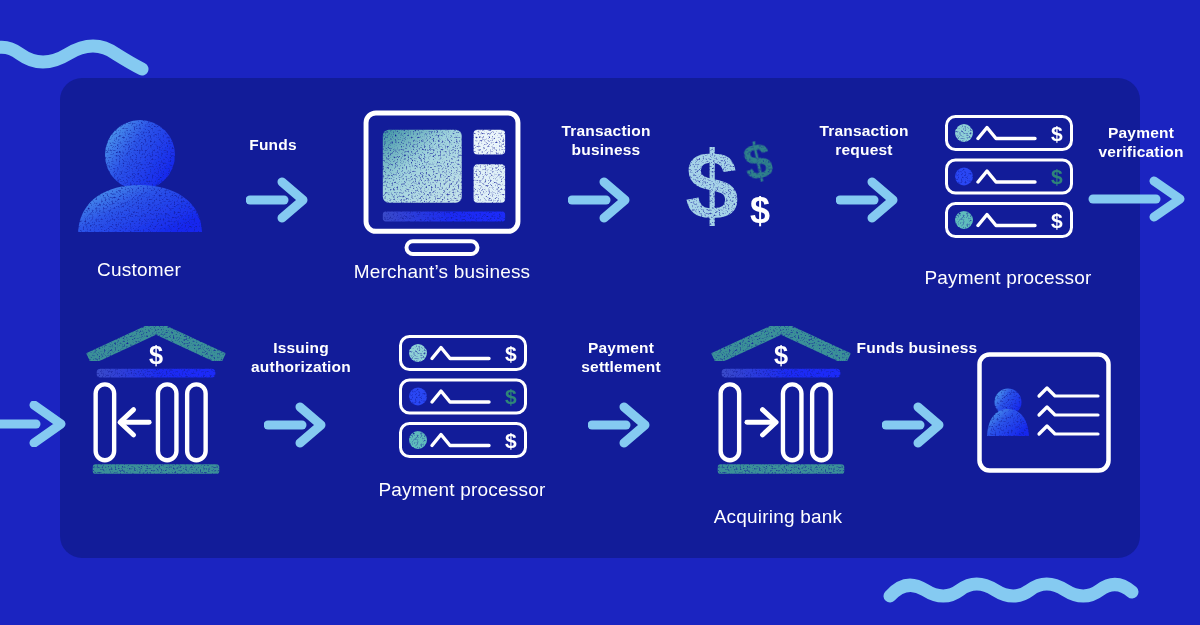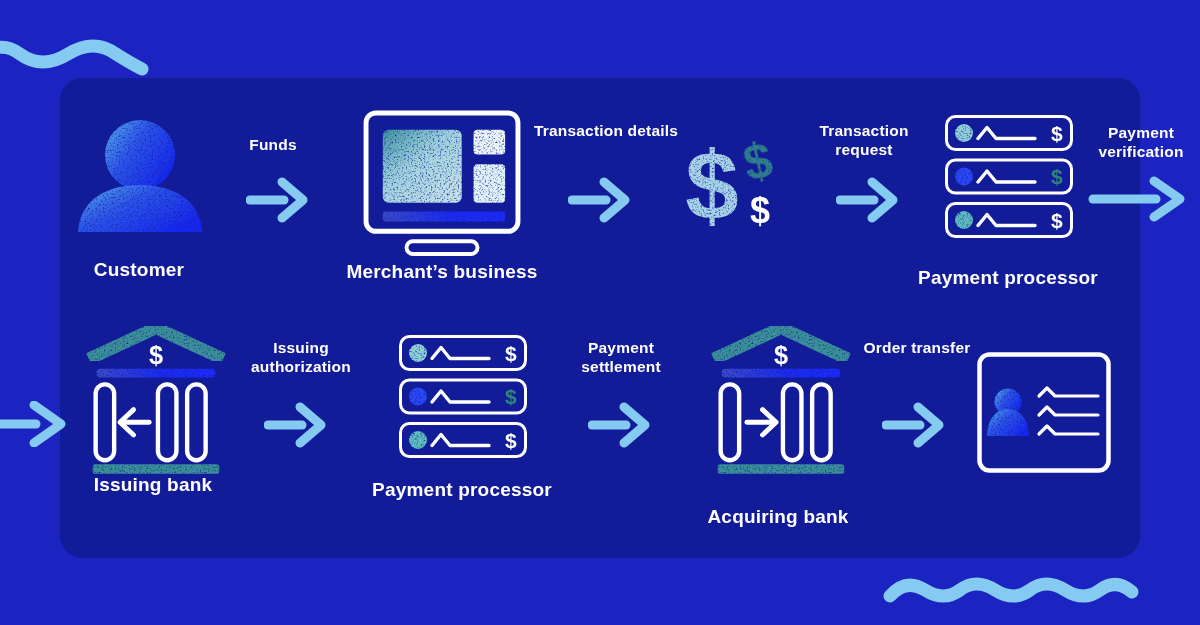--- a/index.html
+++ b/index.html
@@ -10,21 +10,21 @@
     position:relative;
   }
   .canvas{position:absolute;left:0;top:0;width:1200px;height:625px;}
   .panel{
     position:absolute;left:60px;top:78px;width:1080px;height:480px;
     background:#121C99;border-radius:22px;
   }
   .abs{position:absolute;}
   .node-label{
     position:absolute;width:220px;text-align:center;
-    color:#FFFFFF;font-size:19px;font-weight:700;letter-spacing:.2px;
+    color:#FFFFFF;font-size:19px;font-weight:400;letter-spacing:.2px;
     line-height:1.15;
   }
   .conn-label{
     position:absolute;width:150px;text-align:center;
     color:#FFFFFF;font-size:15.5px;font-weight:800;letter-spacing:.2px;
     line-height:1.22;
   }
   svg{display:block;}
 </style>
 </head>
@@ -81,21 +81,21 @@
   <svg class="abs" style="left:363px;top:110px" width="158" height="146" viewBox="0 0 160 148">
     <rect x="3" y="3" width="154" height="120" rx="10" fill="none" stroke="#FFFFFF" stroke-width="5"></rect>
     <rect x="20" y="20" width="80" height="74" rx="6" fill="url(#gScreen)" filter="url(#speckle)"></rect>
     <rect x="112" y="20" width="32" height="25" rx="4" fill="#EAF5FA" filter="url(#speckle)"></rect>
     <rect x="112" y="55" width="32" height="39" rx="4" fill="#DFF0F7" filter="url(#speckle)"></rect>
     <rect x="20" y="103" width="124" height="10" rx="3" fill="url(#gBar)" filter="url(#speckle)"></rect>
     <rect x="44" y="133" width="72" height="13" rx="6.5" fill="none" stroke="#FFFFFF" stroke-width="4"></rect>
   </svg>
   <div class="node-label" style="left:332px;top:261px">Merchant’s business</div>
 
-  <div class="conn-label" style="left:531px;top:122px">Transaction details</div>
+  <div class="conn-label" style="left:531px;top:122px">Transaction business</div>
   <svg class="abs" style="left:568px;top:177px" width="64" height="46" viewBox="0 0 64 46">
     <line x1="4" y1="23" x2="38" y2="23" stroke="#85CAF1" stroke-width="9" stroke-linecap="round"></line>
     <polyline points="36,5 57,23 36,41" fill="none" stroke="#85CAF1" stroke-width="9" stroke-linecap="round" stroke-linejoin="round"></polyline>
   </svg>
 
   <svg class="abs" style="left:670px;top:126px" width="112" height="110" viewBox="0 0 112 110">
     <text x="42" y="93" font-size="96" font-weight="700" text-anchor="middle" font-family="Liberation Sans, sans-serif" fill="#A6D3E8" filter="url(#speckle)">$</text>
     <text x="88" y="52" font-size="50" font-weight="700" text-anchor="middle" font-family="Liberation Sans, sans-serif" fill="#2F828A" filter="url(#speckle)" transform="rotate(-12 88 36)">$</text>
     <text x="90" y="97" font-size="36" font-weight="700" text-anchor="middle" font-family="Liberation Sans, sans-serif" fill="#FFFFFF">$</text>
   </svg>
@@ -145,21 +145,20 @@
     <rect x="14" y="52" width="122" height="9" rx="4" fill="url(#gBar)" filter="url(#speckle)"></rect>
     <rect x="13" y="68" width="19" height="78" rx="9.5" fill="none" stroke="#FFFFFF" stroke-width="4.5"></rect>
     <rect x="77" y="68" width="19" height="78" rx="9.5" fill="none" stroke="#FFFFFF" stroke-width="4.5"></rect>
     <rect x="107" y="68" width="19" height="78" rx="9.5" fill="none" stroke="#FFFFFF" stroke-width="4.5"></rect>
     <g>
       <polyline points="52,94 38,107 52,120" fill="none" stroke="#FFFFFF" stroke-width="5" stroke-linecap="round" stroke-linejoin="round"></polyline>
       <line x1="40" y1="107" x2="68" y2="107" stroke="#FFFFFF" stroke-width="5" stroke-linecap="round"></line>
     </g>
     <rect x="10" y="150" width="130" height="10" rx="3" fill="#3A9098" filter="url(#speckle)"></rect>
   </svg>
-  <div class="node-label" style="left:43px;top:474px">Issuing bank</div>
 
   <div class="conn-label" style="left:226px;top:339px">Issuing authorization</div>
   <svg class="abs" style="left:264px;top:402px" width="64" height="46" viewBox="0 0 64 46">
     <line x1="4" y1="23" x2="38" y2="23" stroke="#85CAF1" stroke-width="9" stroke-linecap="round"></line>
     <polyline points="36,5 57,23 36,41" fill="none" stroke="#85CAF1" stroke-width="9" stroke-linecap="round" stroke-linejoin="round"></polyline>
   </svg>
 
   <svg class="abs" style="left:399px;top:335px" width="128" height="123" viewBox="0 0 128 123">
     <g>
       <rect x="1.5" y="1.5" width="125" height="33" rx="9" fill="none" stroke="#FFFFFF" stroke-width="3"></rect>
@@ -196,21 +195,21 @@
     <rect x="77" y="68" width="19" height="78" rx="9.5" fill="none" stroke="#FFFFFF" stroke-width="4.5"></rect>
     <rect x="107" y="68" width="19" height="78" rx="9.5" fill="none" stroke="#FFFFFF" stroke-width="4.5"></rect>
     <g>
       <polyline points="56,94 70,107 56,120" fill="none" stroke="#FFFFFF" stroke-width="5" stroke-linecap="round" stroke-linejoin="round"></polyline>
       <line x1="40" y1="107" x2="68" y2="107" stroke="#FFFFFF" stroke-width="5" stroke-linecap="round"></line>
     </g>
     <rect x="10" y="150" width="130" height="10" rx="3" fill="#3A9098" filter="url(#speckle)"></rect>
   </svg>
   <div class="node-label" style="left:668px;top:506px">Acquiring bank</div>
 
-  <div class="conn-label" style="left:842px;top:339px">Order transfer</div>
+  <div class="conn-label" style="left:842px;top:339px">Funds business</div>
   <svg class="abs" style="left:882px;top:402px" width="64" height="46" viewBox="0 0 64 46">
     <line x1="4" y1="23" x2="38" y2="23" stroke="#85CAF1" stroke-width="9" stroke-linecap="round"></line>
     <polyline points="36,5 57,23 36,41" fill="none" stroke="#85CAF1" stroke-width="9" stroke-linecap="round" stroke-linejoin="round"></polyline>
   </svg>
 
   <svg class="abs" style="left:977px;top:352px" width="134" height="121" viewBox="0 0 134 121">
     <rect x="2.5" y="2.5" width="129" height="116" rx="10" fill="none" stroke="#FFFFFF" stroke-width="4.5"></rect>
     <circle cx="31" cy="50" r="13.5" fill="url(#gPerson)" filter="url(#speckle)"></circle>
     <path d="M 10 84 C 11 65 20 57 31 57 C 42 57 51 65 52 84 Z" fill="url(#gPerson)" filter="url(#speckle)"></path>
     <polyline points="62,44 70,36 78,44 121,44" fill="none" stroke="#FFFFFF" stroke-width="3.2" stroke-linecap="round" stroke-linejoin="round"></polyline>

